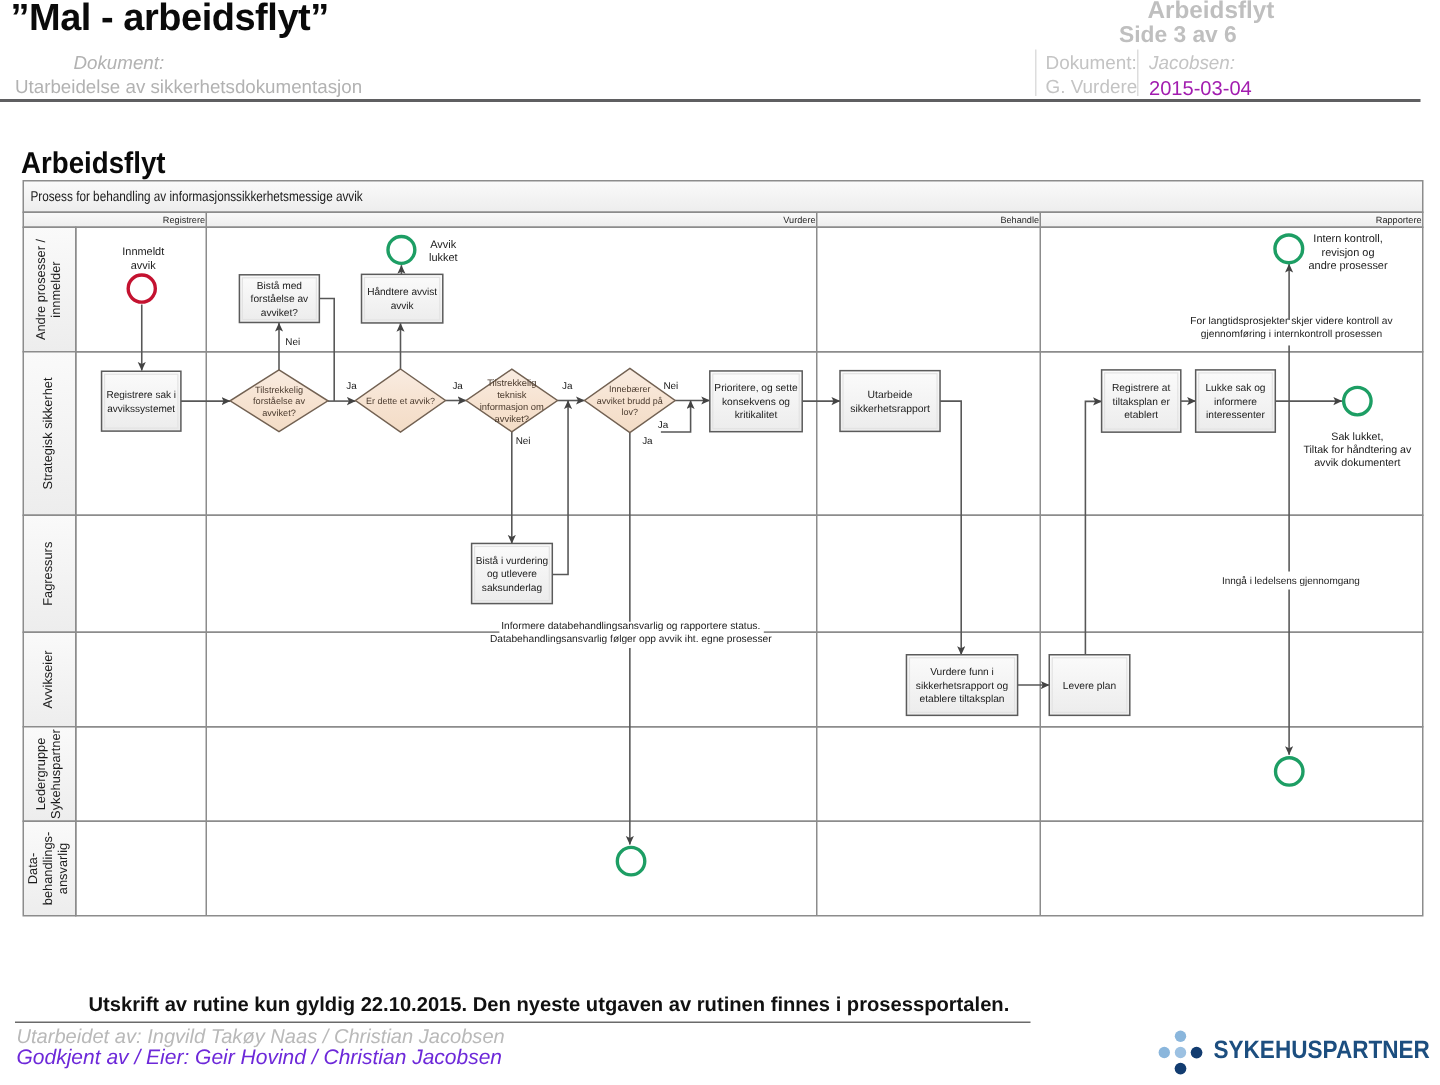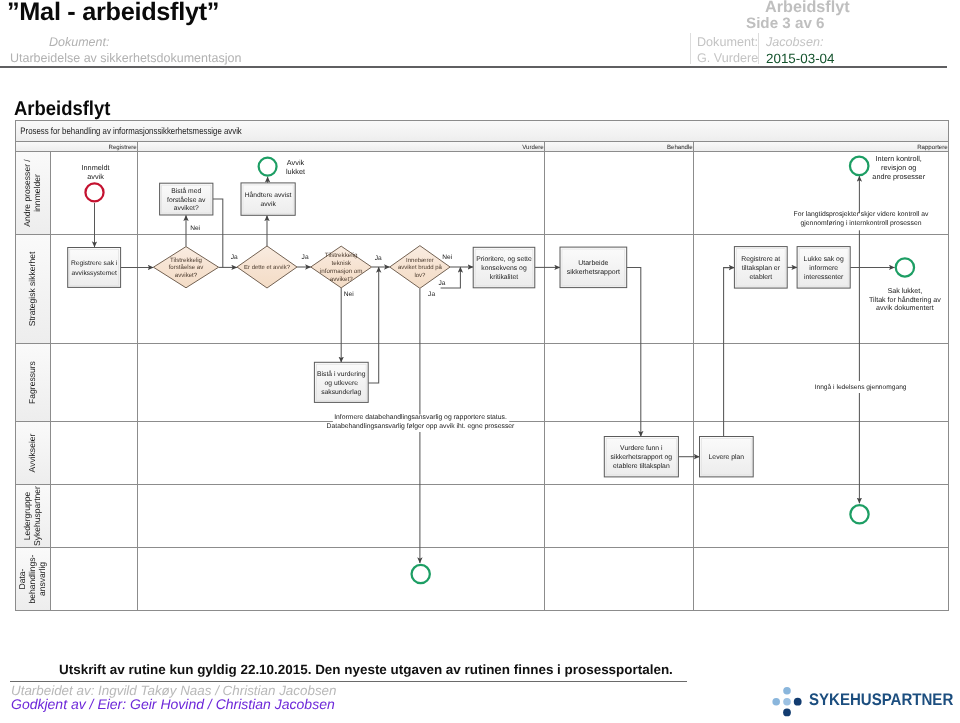--- a/index.html
+++ b/index.html
@@ -10,21 +10,21 @@
   .abs{position:absolute;}
   
   #doc-title{left:7px;top:-2px;font-size:25.3px;font-weight:bold;color:#0a0a0a;letter-spacing:-0.3px;}
   #doc-label{left:10px;top:35px;font-size:12.5px;font-style:italic;color:#b2b2b2;margin-left:39px;}
   #doc-sub{left:10px;top:51px;font-size:12.5px;color:#b2b2b2;}
   #hdr-flow{left:765px;top:-2px;font-size:16.2px;font-weight:bold;color:#bfbfbf;}
   #hdr-page{left:746px;top:15px;font-size:15.2px;font-weight:bold;color:#bfbfbf;}
   #hdr-appr-label{left:697px;top:35px;font-size:12.6px;color:#c4c4c4;}
   #hdr-appr-val{left:697px;top:51px;font-size:12.6px;color:#c4c4c4;}
   #hdr-rev-label{left:766px;top:35px;font-size:12.6px;font-style:italic;color:#c4c4c4;}
-  #hdr-rev-val{left:766px;top:51px;font-size:13.4px;color:#14532d;}
+  #hdr-rev-val{left:766px;top:51px;font-size:13.4px;color:#a21caf;}
   .hdr-div{top:33px;width:1px;height:31px;background:#dddddd;}
   #hdr-rule{left:0px;top:65.7px;width:947px;height:1.9px;background:#5f5f61;}
   
   #sec-title{left:13.5px;top:97.5px;font-size:20.1px;font-weight:bold;color:#0a0a0a;
              transform:scaleX(0.918);transform-origin:0 0;white-space:nowrap;}
   
   #ft-line1{left:11px;top:662px;font-size:13.45px;font-weight:bold;color:#111;margin-left:48px;}
   #ft-rule{left:10px;top:681px;width:677px;height:1px;background:#6a6a6a;}
   #ft-line2{left:11px;top:683px;font-size:13.4px;font-style:italic;color:#b9b9b9;}
   #ft-line3{left:11px;top:696px;font-size:14px;font-style:italic;color:#6d28d9;}

